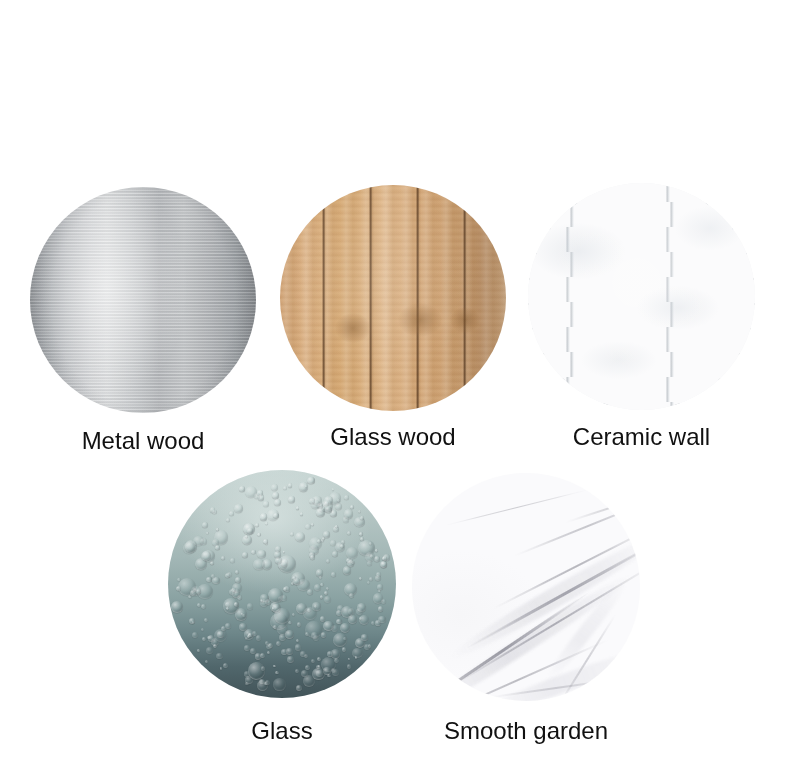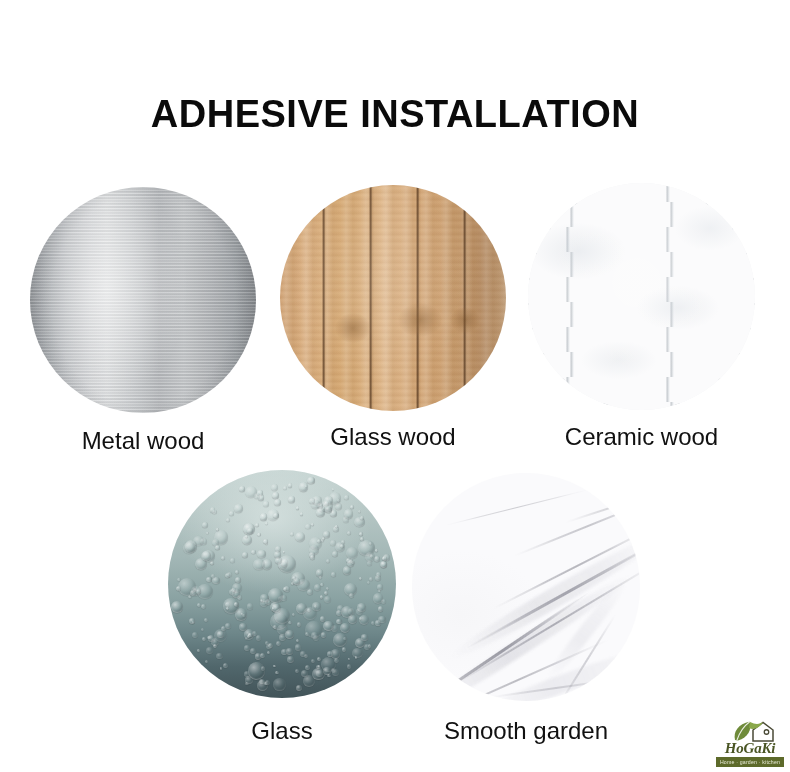--- a/index.html
+++ b/index.html
@@ -260,21 +260,20 @@
     line-height: 10px;
     white-space: nowrap;
     overflow: hidden;
   }
 </style>
 </head>
 <body>
 
 <div class="page">
 
-  <div class="title">ADHESIVE INSTALLATION</div>
 
   <div class="swatch">
     <div class="disc disc-metal">
       <div class="metal-sheen"></div>
     </div>
     <div class="caption cap-metal">Metal wood</div>
   </div>
 
   <div class="swatch">
     <div class="disc disc-wood">
@@ -314,21 +313,21 @@
             <div class="grout-bottom"></div>
           </div>
           <div class="tilerow" style="top: 194px; left: -58px;">
             <div class="grout-bottom"></div>
           </div>
           <div class="tilerow odd" style="top: 219px; left: -102px;"></div>
         </div>
       <div class="tile-texture"></div>
       <div class="tile-shade"></div>
     </div>
-    <div class="caption cap-tile">Ceramic wood</div>
+    <div class="caption cap-tile">Ceramic wall</div>
   </div>
 
   <div class="swatch">
     <div class="disc disc-glass">
       <div class="glass-sheen"></div>
       <div id="glass-drops">
           <div class="drop" style="left: 76.557px; top: 15.8045px; width: 12.5381px; height: 12.5381px; opacity: 0.58;"></div>
           <div class="drop" style="left: 148.439px; top: 194.949px; width: 4.41925px; height: 4.41925px; opacity: 0.8;"></div>
           <div class="drop" style="left: 25.2972px; top: 66.0042px; width: 10.3424px; height: 10.3424px; opacity: 0.59;"></div>
           <div class="drop" style="left: 209.152px; top: 113.909px; width: 5.6538px; height: 5.6538px; opacity: 0.76;"></div>
@@ -669,25 +668,14 @@
           <div class="vein-soft" style="left: 110px; top: 150px; width: 130px; height: 14px; opacity: 0.5; transform: rotate(-52deg);"></div>
           <div class="vein" style="left: 120px; top: 186px; width: 110px; height: 2px; opacity: 0.4; transform: rotate(-58deg);"></div>
           <div class="vein" style="left: 150px; top: 30px; width: 120px; height: 1.6px; opacity: 0.4; transform: rotate(-18deg);"></div>
           <div class="vein" style="left: 74px; top: 214px; width: 140px; height: 1.8px; opacity: 0.35; transform: rotate(-8deg);"></div>
         </div>
       <div class="marble-shade"></div>
     </div>
     <div class="caption cap-marble">Smooth garden</div>
   </div>
 
-  <div class="logo">
-    <svg class="logo-mark" viewBox="0 0 92 48">
-      <path d="M46 44 L46 22 L66 7 L86 22 L86 44 Z" fill="none" stroke="#4a4a36" stroke-width="3"></path>
-      <circle cx="73" cy="26" r="4.5" fill="none" stroke="#4a4a36" stroke-width="2.6"></circle>
-      <path d="M10 42 C6 26 16 10 40 5 C44 20 36 38 16 43 Z" fill="#6f8b3a"></path>
-      <path d="M40 5 C28 14 19 27 14 42" fill="none" stroke="#ffffff" stroke-width="2.2" opacity="0.85"></path>
-      <path d="M40 6 C52 12 60 10 66 6 C58 20 46 22 38 18 Z" fill="#8aa84a"></path>
-    </svg>
-    <div class="logo-word">HoGaKi</div>
-    <div class="logo-tag">Home · garden · kitchen</div>
-  </div>
 
 </div>
 
 </body></html>

